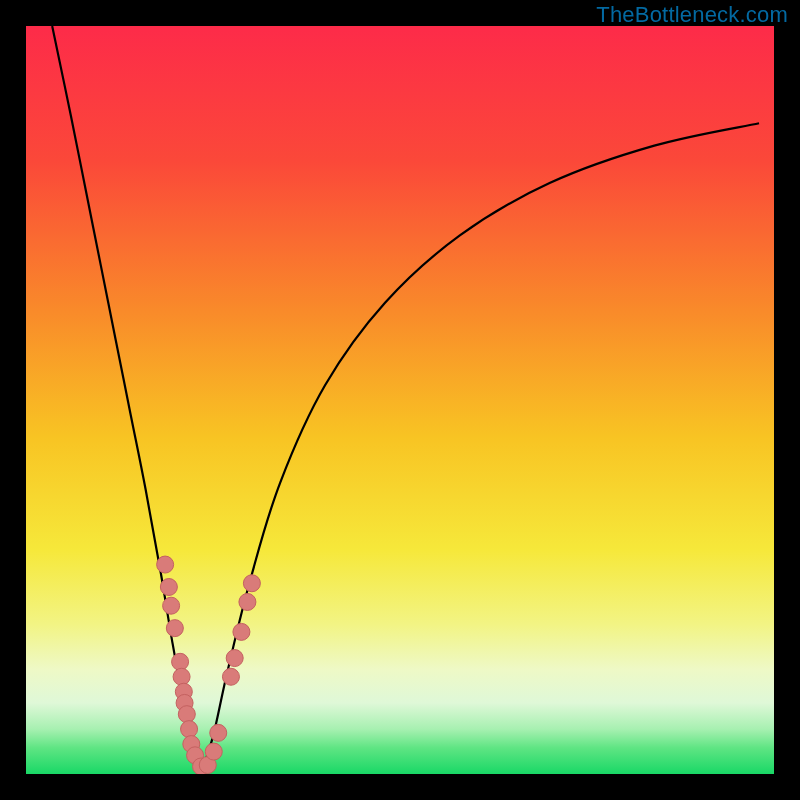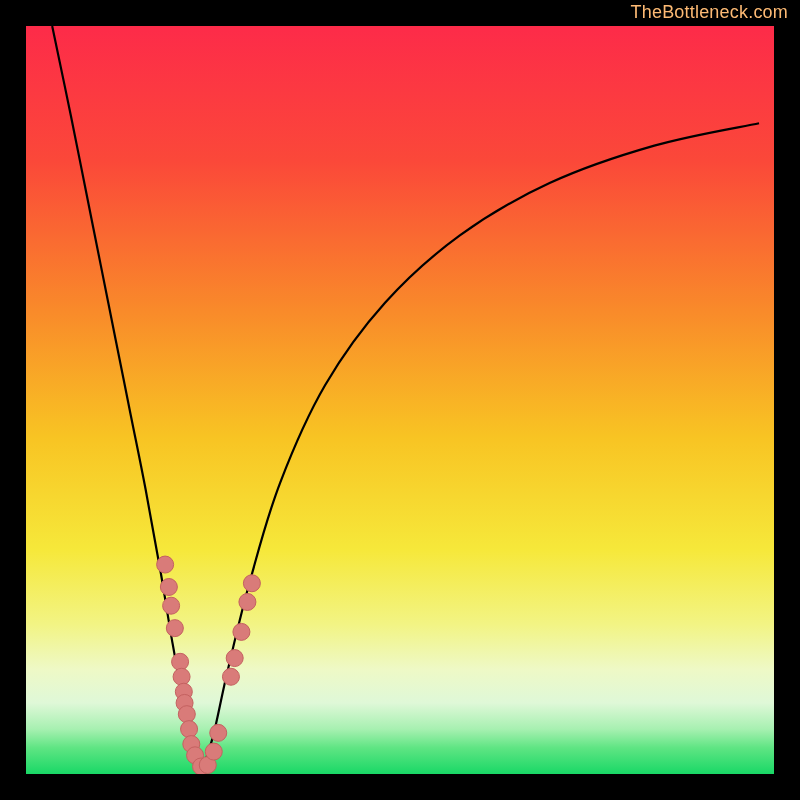--- a/index.html
+++ b/index.html
@@ -31,22 +31,22 @@
 
   .gradient {
     position: absolute;
     inset: 0;
   }
 
   .watermark {
     position: absolute;
     top: 2px;
     right: 12px;
-    color: #fdba74;
-    font-size: 18px;
+    color: #0369a1;
+    font-size: 22px;
     font-weight: 500;
     letter-spacing: 0.2px;
     user-select: none;
   }
 
   svg.curve {
     position: absolute;
     inset: 0;
     width: 748px;
     height: 748px;

